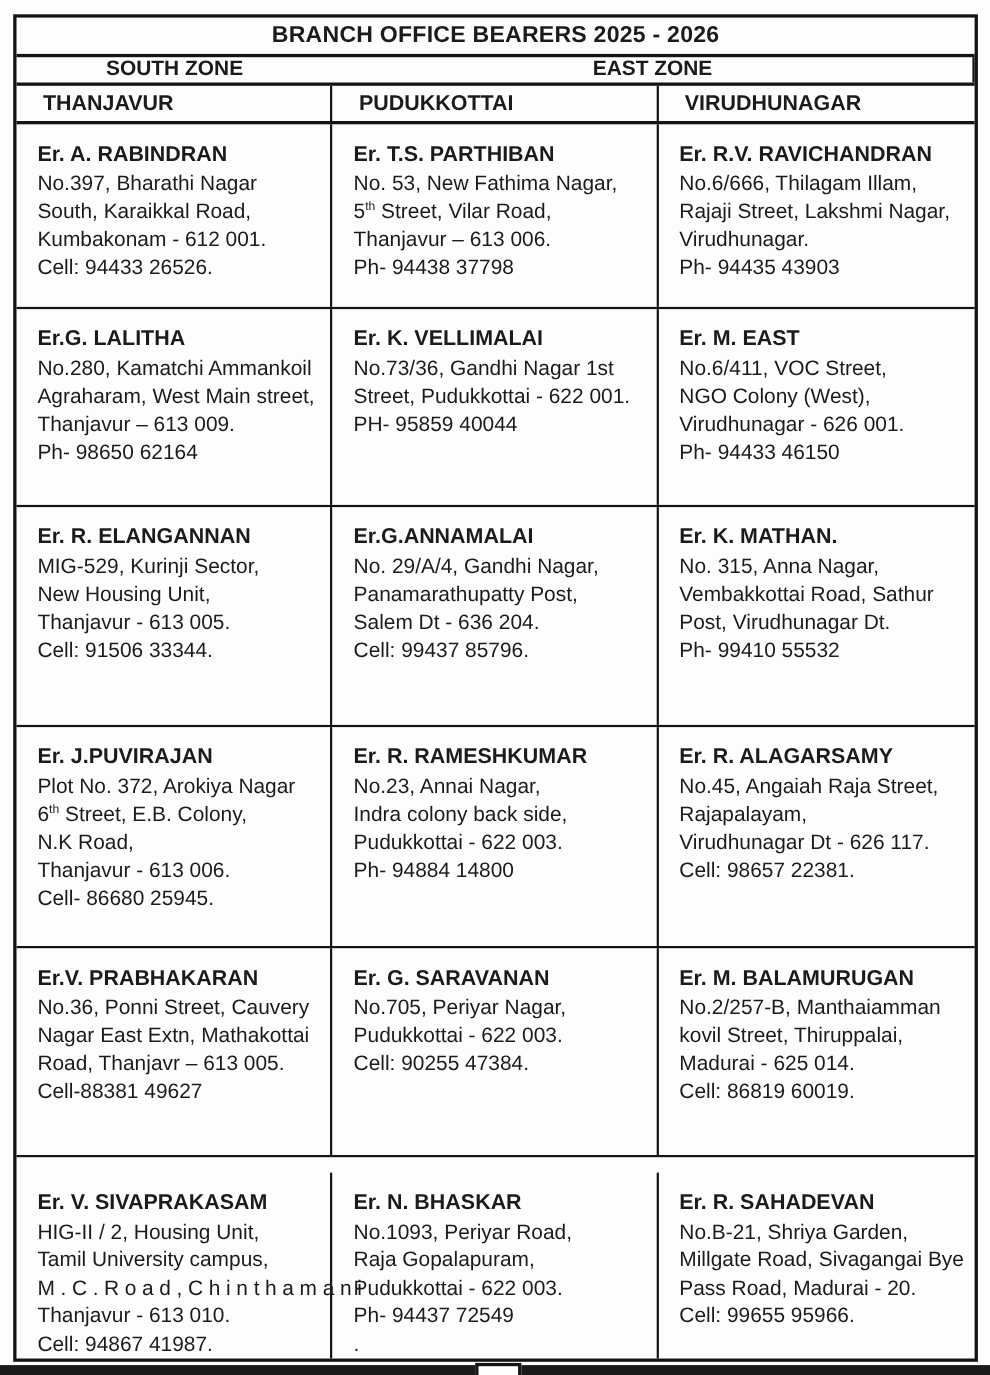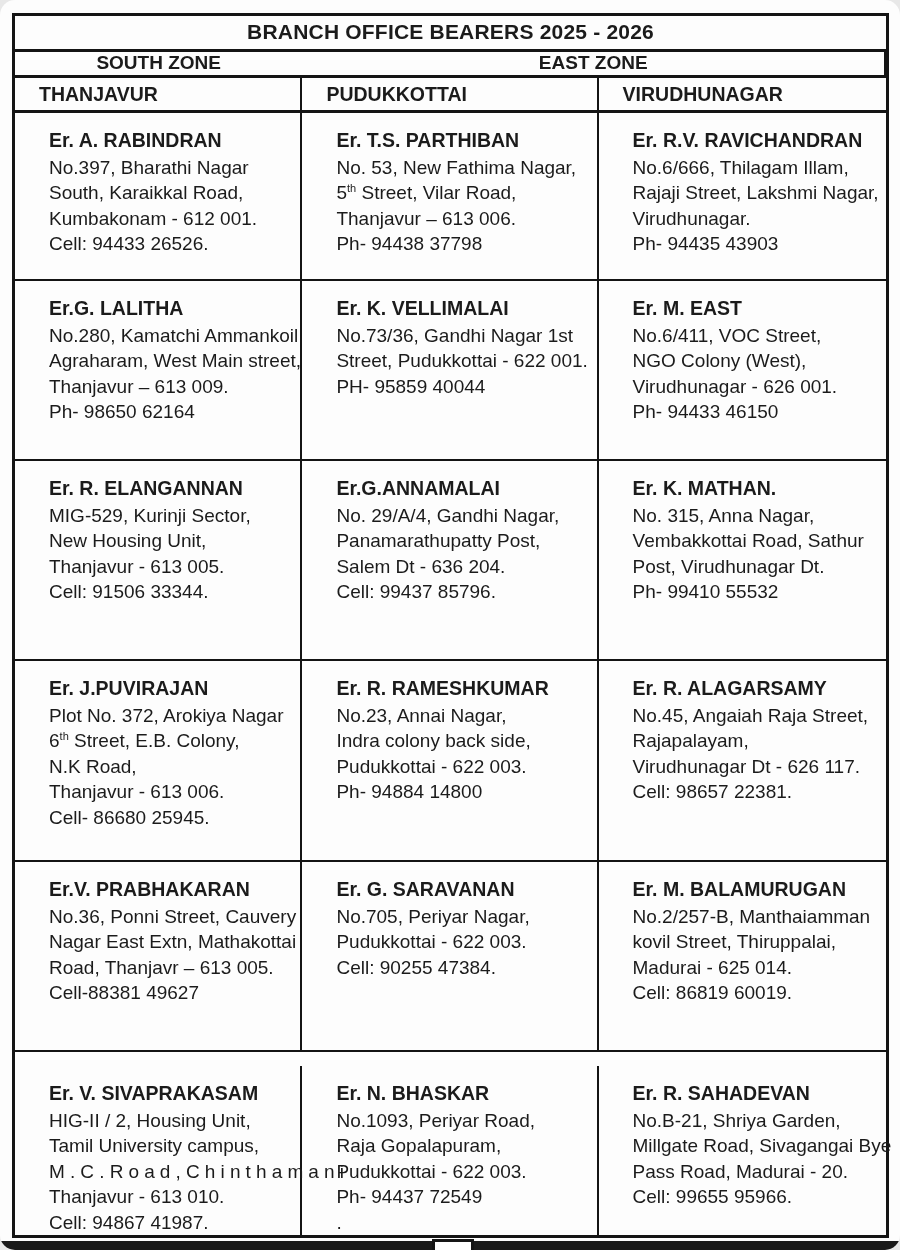--- a/index.html
+++ b/index.html
@@ -6,21 +6,20 @@
   html, body { background: #e8e8e8; }
   .page {
     position: relative;
     width: 900px;
     height: 1250px;
     background: #fdfdfd;
     font-family: "Liberation Sans", "DejaVu Sans", sans-serif;
     color: #1b1b1b;
     overflow: hidden;
     margin: 0 auto;
-    border-radius: 15px;
   }
   .frame {
     position: absolute;
     left: 12px;
     top: 13px;
     width: 877px;
     height: 1225px;
     border: 3px solid #141414;
     background: #fdfdfd;
     display: flex;
@@ -65,21 +64,21 @@
   .c0 { width: 33%; border-right: 2px solid #141414; }
   .c1 { width: 34%; border-right: 2px solid #141414; }
   .c2 { width: 33%; }
   .tbody { flex: 1; display: flex; flex-direction: column; }
   .row {
     display: flex;
     border-bottom: 2px solid #141414;
   }
   .row:last-child { border-bottom: none; margin-top: 14px; }
   .cell {
-    padding: 15px 10px 0 34px;
+    padding: 15px 10px 0 19px;
     font-size: 19px;
     line-height: 25.5px;
   }
   .person-name {
     font-weight: bold;
     font-size: 19.5px;
     margin-bottom: 1px;
     white-space: nowrap;
   }
   .line { white-space: nowrap; }

